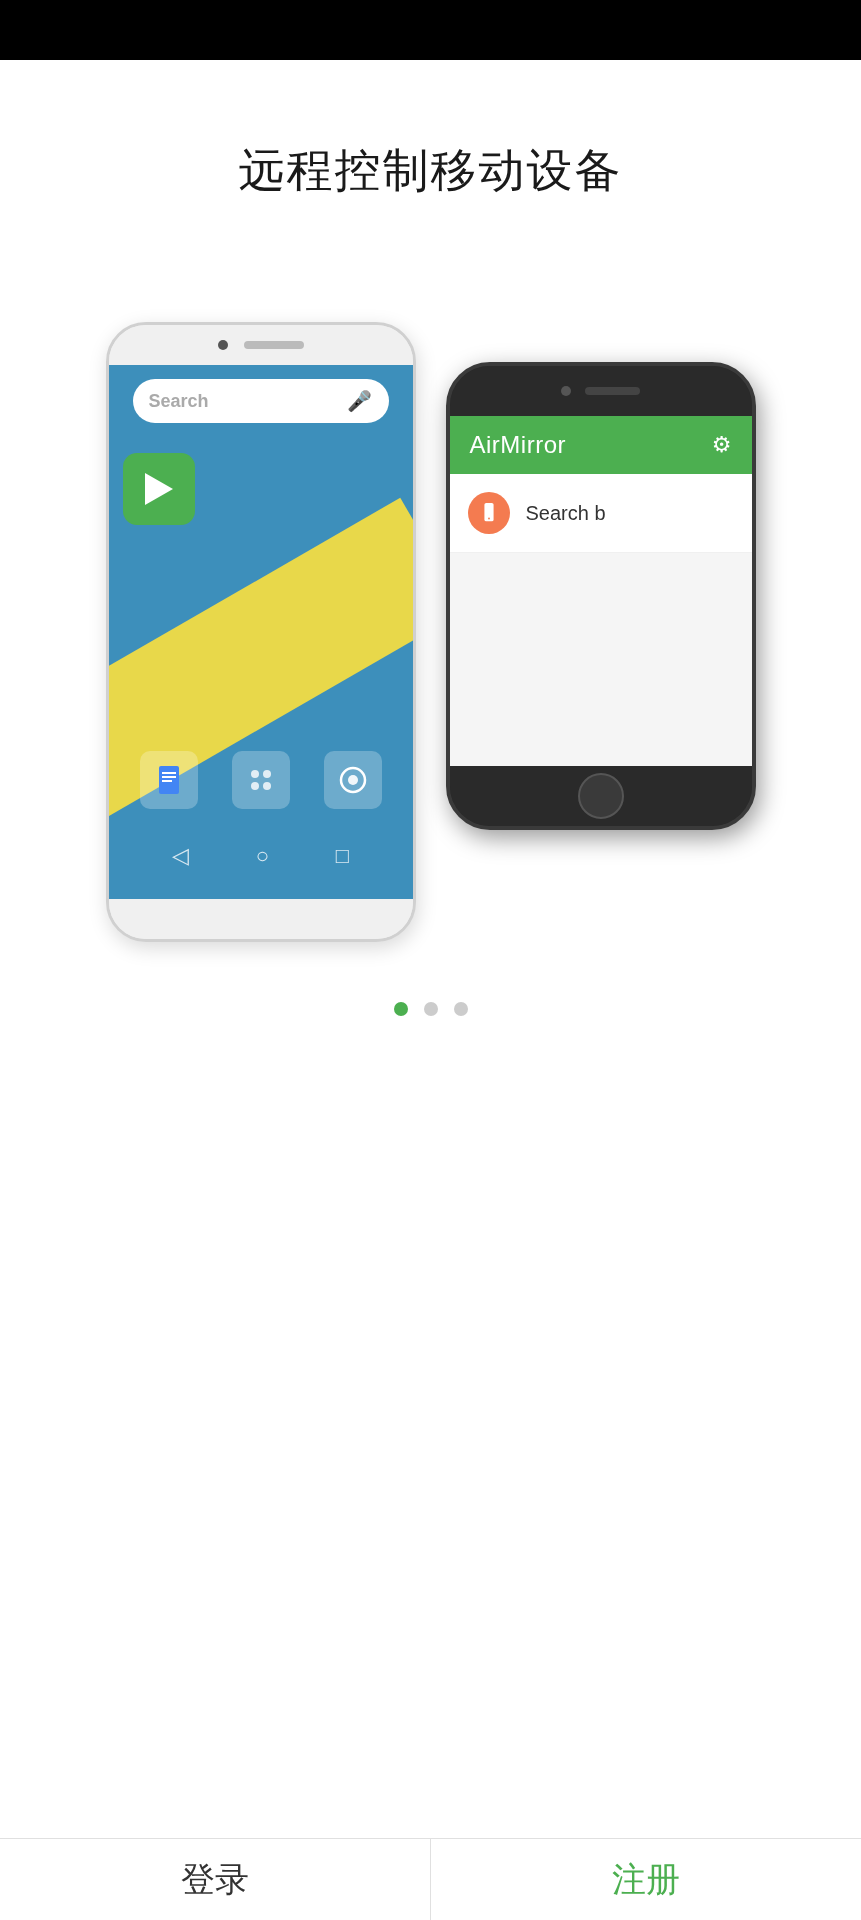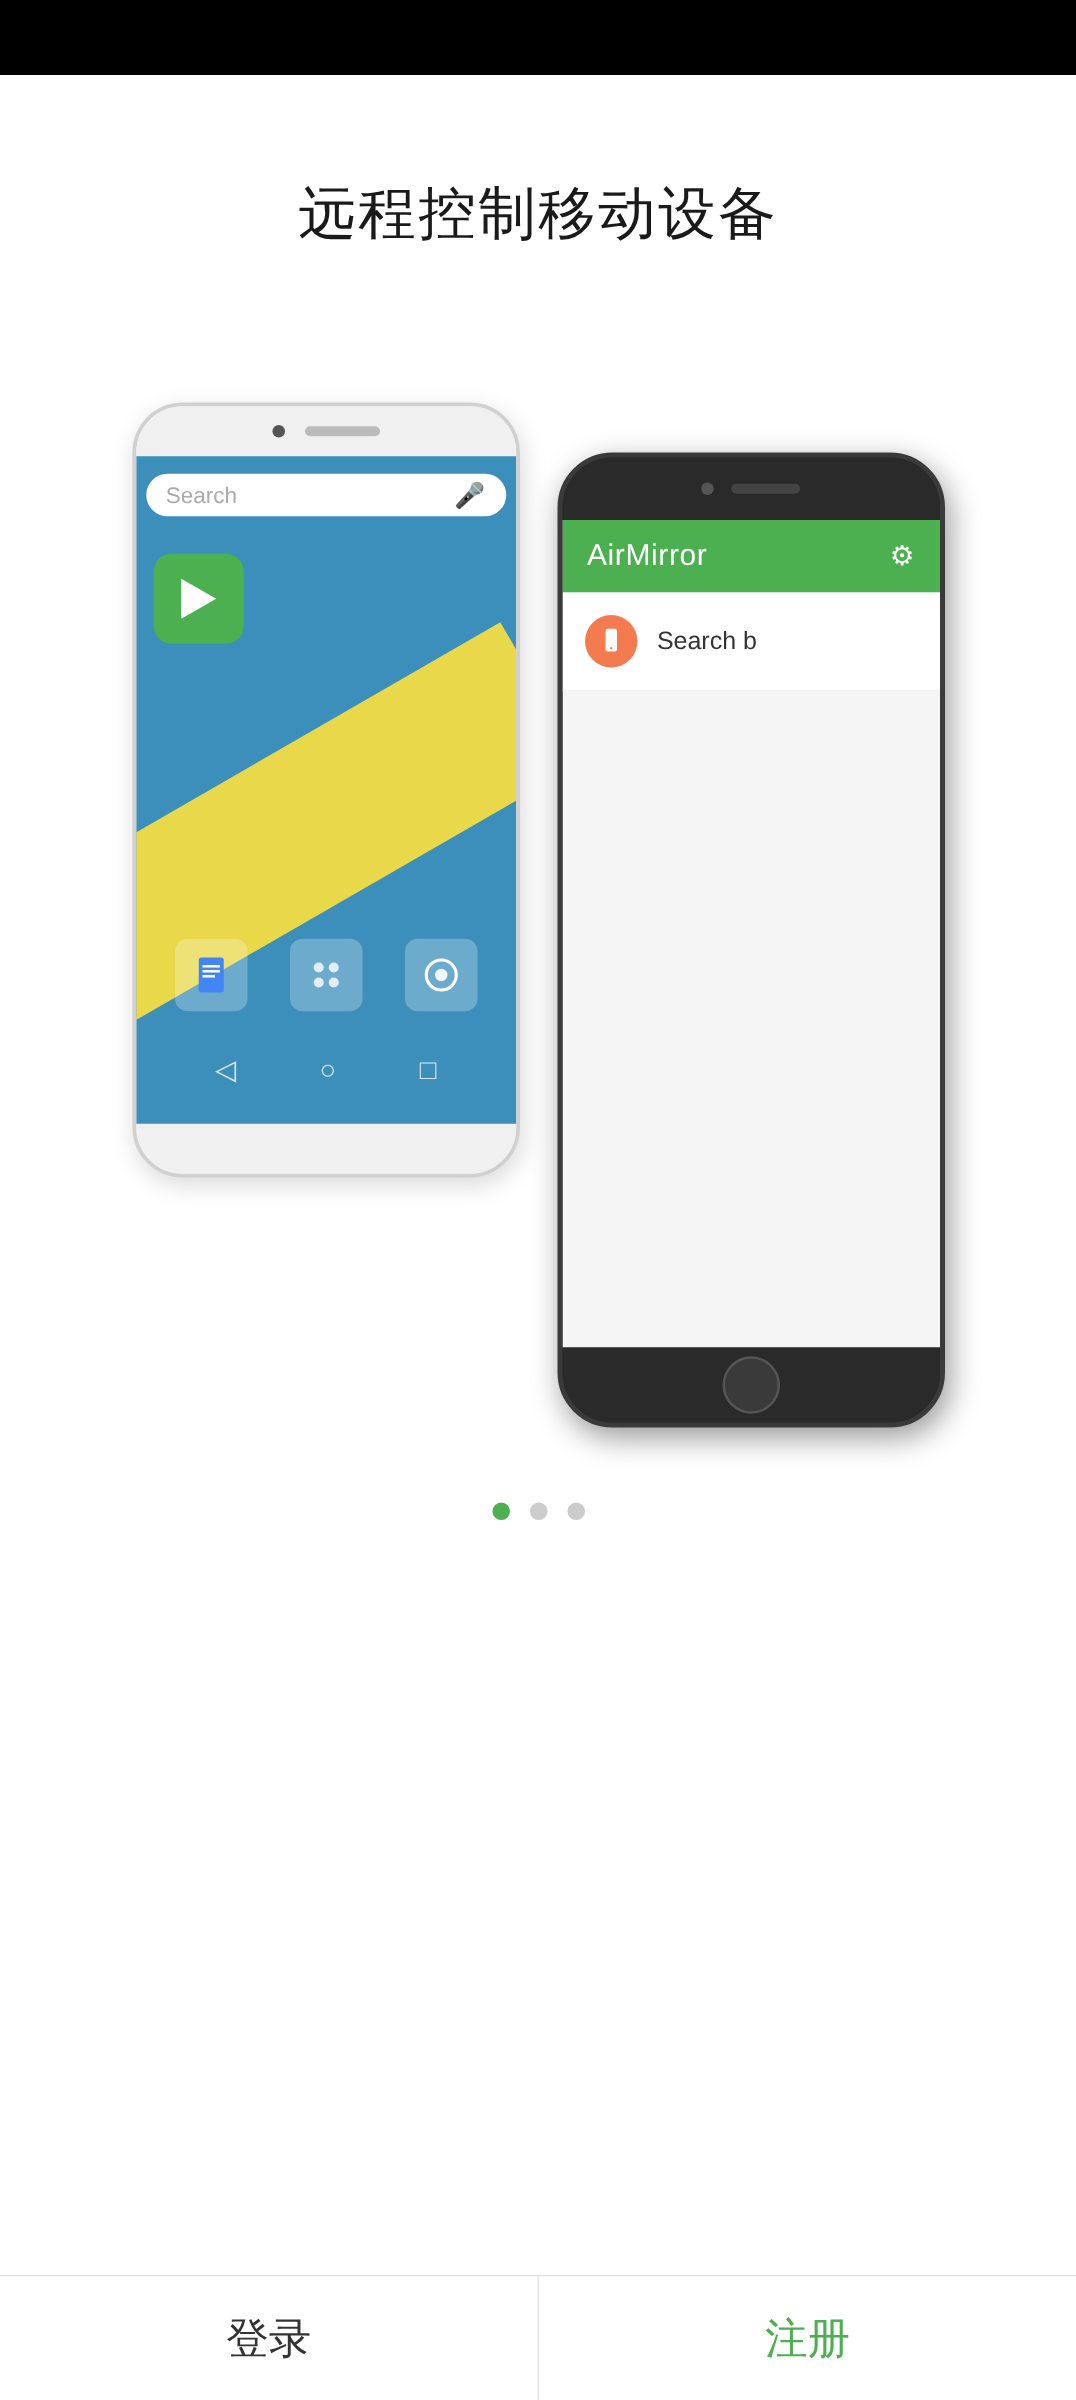--- a/index.html
+++ b/index.html
@@ -98,28 +98,29 @@
 
     .android-screen {
       width: 100%;
       height: calc(100% - 80px);
       background: #3d8fbb;
       position: relative;
       overflow: hidden;
     }
 
     .android-search-bar {
-      margin: 14px 8px 12px;
+      margin: 14px 24px 12px;
       background: white;
       border-radius: 24px;
-      height: 34px;
+      height: 44px;
       display: flex;
       align-items: center;
       padding: 0 16px;
       justify-content: space-between;
+      font-weight: bold;
     }
 
     .search-text {
       font-size: 18px;
       color: #aaa;
     }
 
     .mic-icon {
       color: #4285f4;
       font-size: 20px;
@@ -194,21 +195,21 @@
       height: 40px;
       background: #f0f0f0;
       display: flex;
       align-items: center;
       justify-content: center;
     }
 
     
     .iphone {
       width: 310px;
-      height: 780px;
+      height: 468px;
       background: #2a2a2a;
       border-radius: 44px;
       border: 4px solid #3a3a3a;
       position: relative;
       box-shadow: 4px 8px 24px rgba(0,0,0,0.4);
       overflow: hidden;
       flex-shrink: 0;
       margin-top: 40px;
     }
 
@@ -328,21 +329,21 @@
       background: #ccc;
     }
 
     .dot.active {
       background: #4caf50;
     }
 
     
     .bottom-nav {
       width: 100%;
-      height: 100px;
+      height: 82px;
       display: flex;
       border-top: 1px solid #e0e0e0;
       background: #fff;
       flex-shrink: 0;
     }
 
     .nav-btn {
       flex: 1;
       display: flex;
       align-items: center;

